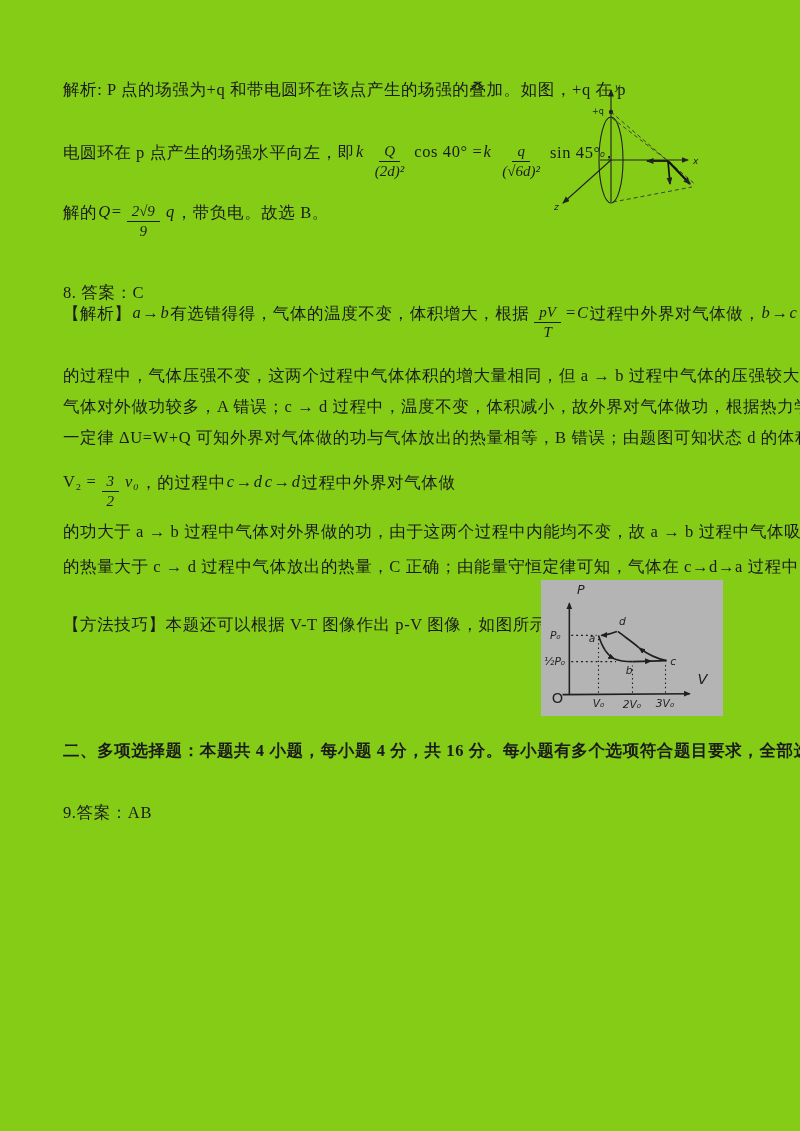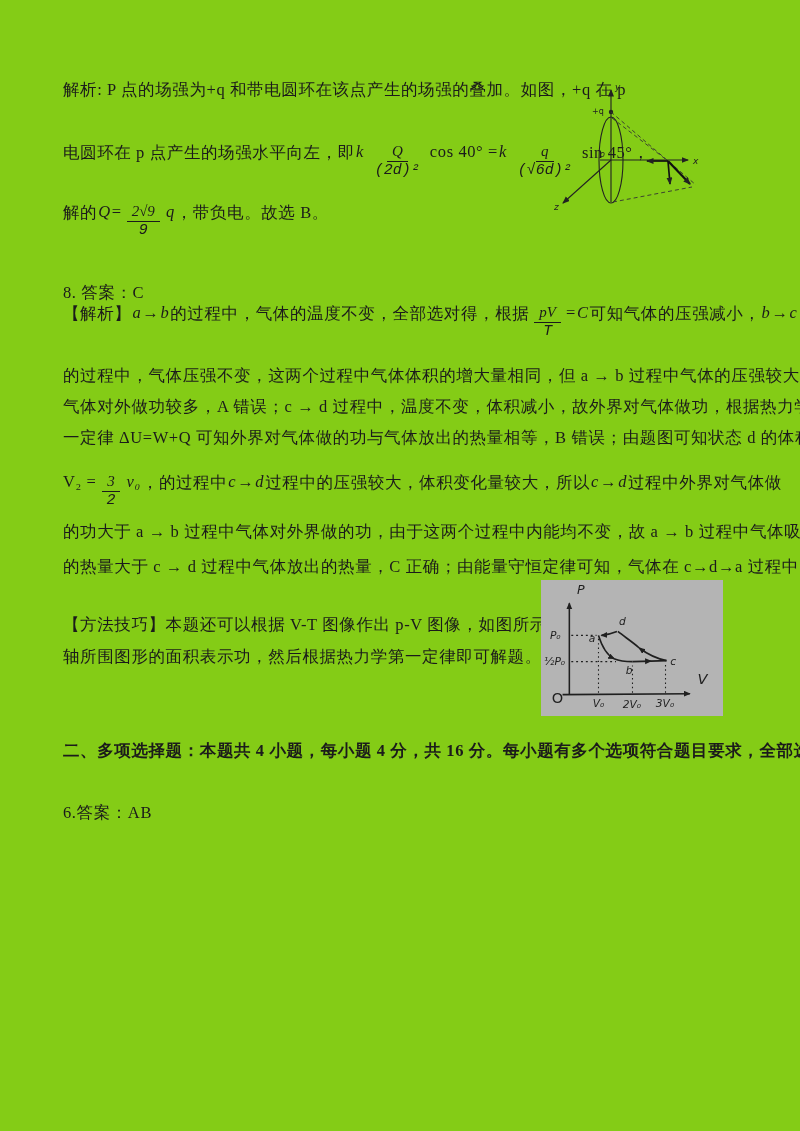--- a/index.html
+++ b/index.html
@@ -6,21 +6,21 @@
   .page{position:relative;width:800px;height:1131px;background:#84cc16;margin:0 auto;overflow:hidden;
         font-family:"Liberation Serif","DejaVu Serif",serif;color:#1b1b1b;}
   .line{position:absolute;left:63px;font-size:16.5px;letter-spacing:0.6px;white-space:nowrap;line-height:22px;}
   .linef{position:absolute;left:63px;display:flex;align-items:flex-start;white-space:nowrap;
          font-size:16.5px;letter-spacing:0.6px;}
   .bold{font-weight:bold;}
   .var{font-style:italic;padding:0 1px;font-family:"Liberation Serif","DejaVu Serif",serif;}
   .frac{display:inline-flex;flex-direction:column;align-items:center;margin:0 5px;
         font-size:15px;font-style:italic;letter-spacing:0;}
   .fn{border-bottom:1.3px solid #1b1b1b;padding:0 5px;line-height:1.25;}
-  .fd{padding:0 5px;line-height:1.25;font-family:Liberation Mono, monospace;}
+  .fd{padding:0 5px;line-height:1.25;}
   .fig{position:absolute;}
   .pv-wrap{position:absolute;left:541px;top:580px;width:182px;height:136px;background:#b4b4b4;}
   svg text{font-family:"DejaVu Sans",sans-serif;}
 </style>
 </head>
 <body>
 
 <div class="page">
 
   <div class="line" style="top:79px">解析: P 点的场强为+q 和带电圆环在该点产生的场强的叠加。如图，+q 在 p</div>
@@ -80,56 +80,54 @@
     <text x="52" y="77" font-size="8" font-style="italic" fill="#222">o</text>
     <text x="44" y="34" font-size="8" fill="#222">+q</text>
   </svg>
 
   <div class="line" style="top:282px">8. 答案：C</div>
   <div class="linef" style="top:303px;height:50px">
       <span>【解析】</span>
       <span class="var">a</span>
       <span> → </span>
       <span class="var">b</span>
-      <span> 的过程中，气体的温度不变，全部选对得，根据 </span>
+      <span> 有选错得得，气体的温度不变，体积增大，根据 </span>
       <span class="frac">
         <span class="fn">pV</span>
         <span class="fd">T</span>
       </span>
       <span> = </span>
       <span class="var">C</span>
-      <span> 可知气体的压强减小， </span>
+      <span> 过程中外界对气体做， </span>
       <span class="var">b</span>
       <span> → </span>
       <span class="var">c</span>
     </div>
   <div class="line" style="top:365px">的过程中，气体压强不变，这两个过程中气体体积的增大量相同，但 a → b 过程中气体的压强较大，故</div>
   <div class="line" style="top:396px">气体对外做功较多，A 错误；c → d 过程中，温度不变，体积减小，故外界对气体做功，根据热力学第</div>
   <div class="line" style="top:427px">一定律 ΔU=W+Q 可知外界对气体做的功与气体放出的热量相等，B 错误；由题图可知状态 d 的体积</div>
   <div class="linef" style="top:472px;height:50px">
       <span>V₂ = </span>
       <span class="frac">
         <span class="fn">3</span>
         <span class="fd">2</span>
       </span>
       <span class="var">v₀</span>
       <span> ，的过程中 </span>
       <span class="var">c</span>
       <span> → </span>
       <span class="var">d</span>
-      <span> 过程中的压强较大，体积变化量较大，所以 </span>
       <span class="var">c</span>
       <span> → </span>
       <span class="var">d</span>
       <span> 过程中外界对气体做</span>
     </div>
   <div class="line" style="top:521px">的功大于 a → b 过程中气体对外界做的功，由于这两个过程中内能均不变，故 a → b 过程中气体吸收</div>
   <div class="line" style="top:556px">的热量大于 c → d 过程中气体放出的热量，C 正确；由能量守恒定律可知，气体在 c→d→a 过程中内能</div>
   <div class="line" style="top:614px">【方法技巧】本题还可以根据 V-T 图像作出 p-V 图像，如图所示，图像与横</div>
-  <div class="line" style="top:646px">轴所围图形的面积表示功，然后根据热力学第一定律即可解题。</div>
 
   <div class="pv-wrap">
     <svg width="182" height="136" viewBox="0 0 185 140">
       <defs>
         <marker id="ah2" markerWidth="9" markerHeight="8" refX="6" refY="3" orient="auto" markerUnits="userSpaceOnUse">
           <path d="M0,0 L7,3 L0,6 z" fill="#1f1f1f"></path>
         </marker>
       </defs>
 
       <line x1="28" y1="118" x2="28" y2="24" stroke="#1f1f1f" stroke-width="1.6" marker-end="url(#ah2)"></line>
@@ -162,15 +160,15 @@
 
       <text x="48" y="64" font-size="11" font-style="italic" fill="#1f1f1f">a</text>
       <text x="86" y="97" font-size="11" font-style="italic" fill="#1f1f1f">b</text>
       <text x="132" y="88" font-size="11" font-style="italic" fill="#1f1f1f">c</text>
       <text x="79" y="46" font-size="11" font-style="italic" fill="#1f1f1f">d</text>
     </svg>
   </div>
 
   <div class="line bold" style="top:740px">二、多项选择题：本题共 4 小题，每小题 4 分，共 16 分。每小题有多个选项符合题目要求，全部选对得</div>
 
-  <div class="line" style="top:802px">6.答案：AB</div>
+  <div class="line" style="top:802px">9.答案：AB</div>
 
 </div>
 
 </body></html>

